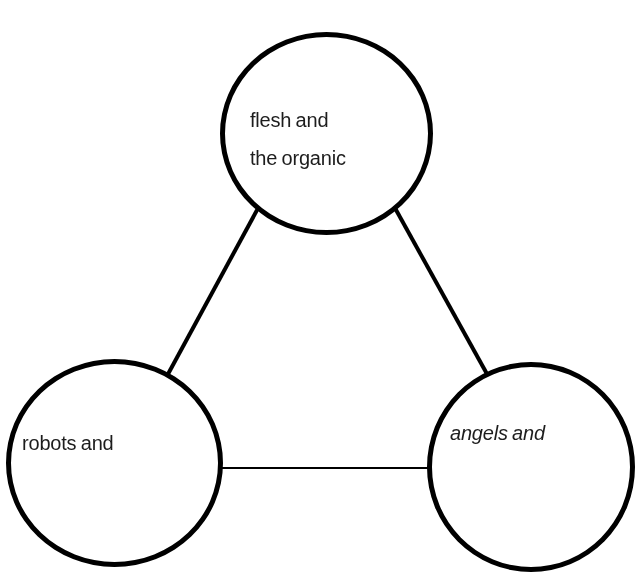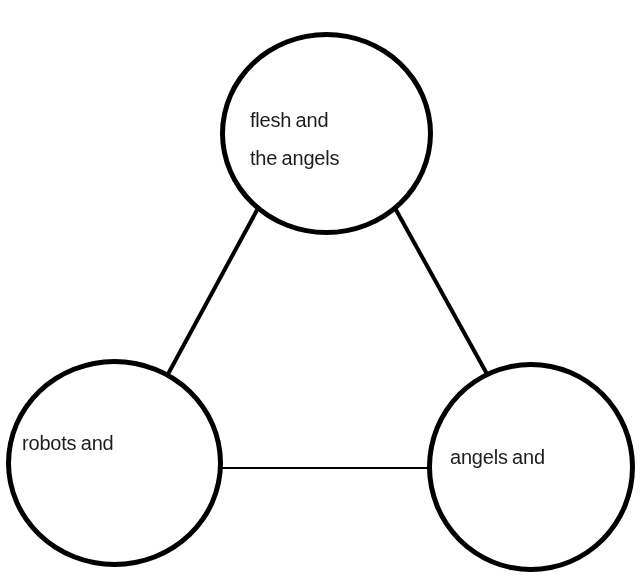--- a/index.html
+++ b/index.html
@@ -40,41 +40,41 @@
     position:absolute;
     z-index:3;
     color:var(--text);
     font-size:20px;
     white-space:nowrap;
     word-spacing:-1px;
     letter-spacing:-0.2px;
   }
   .label-top{left:250px;top:101px;line-height:38px;}
   .label-left{left:22px;top:428px;line-height:30px;}
-  .label-right{left:450px;top:438px;line-height:38px;}
+  .label-right{left:450px;top:414px;line-height:38px;font-style:italic;}
   .node-label span{display:block;}
 </style>
 </head>
 <body>
 
 <div class="stage">
 
   <svg class="edges" viewBox="0 0 640 585" xmlns="http://www.w3.org/2000/svg">
     <line x1="269" y1="188" x2="161" y2="387" stroke-width="4"></line>
     <line x1="385" y1="190" x2="497" y2="392" stroke-width="4"></line>
     <line x1="210" y1="468" x2="445" y2="468" stroke-width="2"></line>
   </svg>
 
   <div class="node node-top"></div>
   <div class="node node-left"></div>
   <div class="node node-right"></div>
 
   <div class="node-label label-top">
     <span>flesh and</span>
-    <span>the angels</span>
+    <span>the organic</span>
   </div>
 
   <div class="node-label label-left">
     <span>robots and</span>
   </div>
 
   <div class="node-label label-right">
     <span>angels and</span>
   </div>
 

